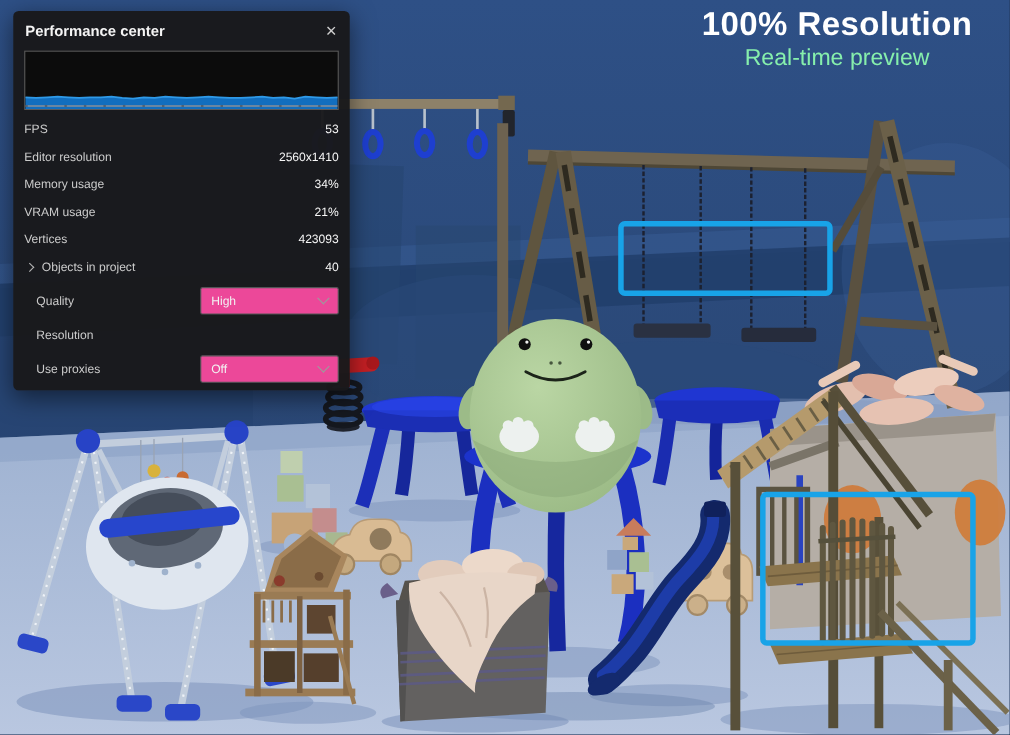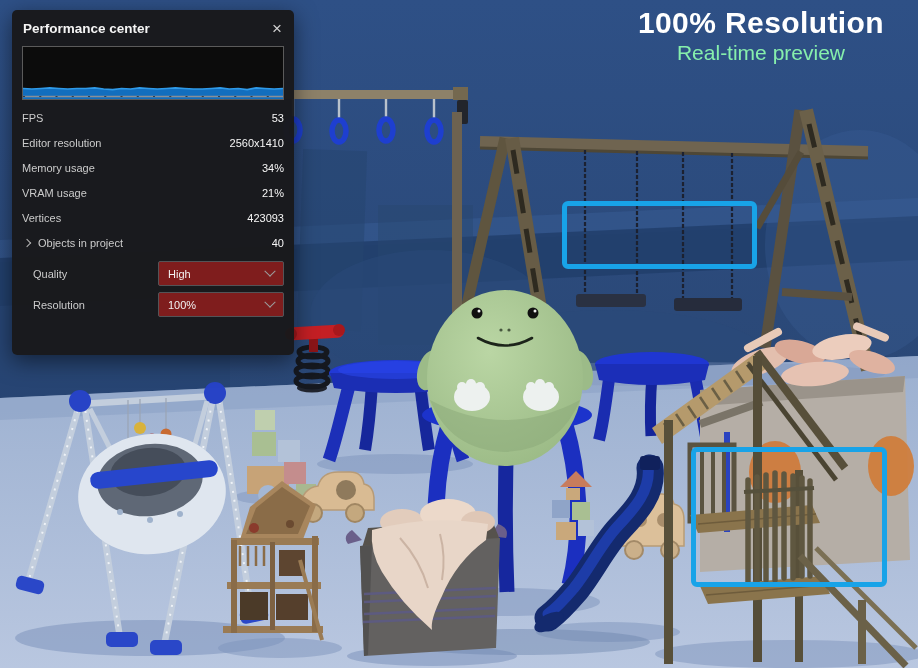--- a/index.html
+++ b/index.html
@@ -10,41 +10,41 @@
   
   .heading{position:absolute;top:6px;right:34px;text-align:center;color:#fff;z-index:5;margin-left:25px;}
   .heading-title{font-size:30px;font-weight:bold;letter-spacing:.4px;}
   .heading-subtitle{font-size:21px;font-weight:400;color:#86efac;margin-top:1px;}
 
   
   .selection-box{position:absolute;border:5px solid #18a3e8;border-radius:6px;
                  box-sizing:border-box;z-index:6;}
 
   
-  .perf-panel{position:absolute;left:12px;top:10px;width:282px;height:345px;
+  .perf-panel{position:absolute;left:12px;top:10px;width:306px;height:345px;
               background:rgba(25,25,27,.97);border-radius:5px;z-index:10;
               box-shadow:0 6px 22px rgba(0,0,0,.5);color:#e8e8e8;}
   .perf-header{display:flex;justify-content:space-between;align-items:center;
                padding:11px 12px 6px 11px;}
   .perf-title{font-size:13.5px;font-weight:bold;color:#f4f4f4;}
   .perf-close{font-size:17px;line-height:14px;color:#cfcfcf;cursor:pointer;font-weight:400;}
   .perf-graph{margin:4px 10px 0 10px;height:52px;border:1px solid #5b5b5b;
               background:#0c0c0c;}
   .perf-graph svg{display:block;width:100%;height:100%;}
   .perf-stats{margin-top:5px;padding:0 10px;}
   .stat-row{height:25px;display:flex;align-items:center;justify-content:space-between;
             font-size:11px;gap:17px;}
   .stat-label{color:#cbcbcb;display:flex;align-items:center;}
   .stat-value{color:#f6f6f6;}
   .chev-right{display:inline-block;width:5px;height:5px;border-top:1.5px solid #b5b5b5;
               border-right:1.5px solid #b5b5b5;transform:rotate(45deg);margin:0 8px 0 2px;}
   .perf-settings{margin-top:3px;padding:0 10px 0 10px;margin-left:11px;}
   .setting-row{height:31px;display:flex;align-items:center;justify-content:space-between;}
   .setting-label{font-size:11px;color:#cbcbcb;}
-  .dropdown{width:126px;height:25px;background:#7f1d1d;border:1px solid #545457;
+  .dropdown{width:126px;height:25px;background:#ec4899;border:1px solid #545457;
             border-radius:2px;display:flex;align-items:center;justify-content:space-between;
             padding:0 9px;box-sizing:border-box;cursor:pointer;text-align:right;}
   .dropdown-value{font-size:11px;color:#f2f2f2;}
   .chev-down{display:inline-block;width:7px;height:7px;border-right:1.6px solid #9c9c9c;
              border-bottom:1.6px solid #9c9c9c;transform:rotate(45deg) translate(-2px,-2px);}
 </style>
 </head>
 <body>
 
 <div class="stage">
@@ -448,21 +448,24 @@
     <div class="perf-settings">
       <div class="setting-row">
         <span class="setting-label">Quality</span>
         <div class="dropdown">
           <span class="dropdown-value">High</span>
           <span class="chev-down"></span>
         </div>
       </div>
       <div class="setting-row">
         <span class="setting-label">Resolution</span>
+      </div>
+      <div class="setting-row">
+        <span class="setting-label">Use proxies</span>
         <div class="dropdown">
-          <span class="dropdown-value">100%</span>
+          <span class="dropdown-value">Off</span>
           <span class="chev-down"></span>
         </div>
       </div>
     </div>
   </div>
 
 </div>
 
 </body></html>

